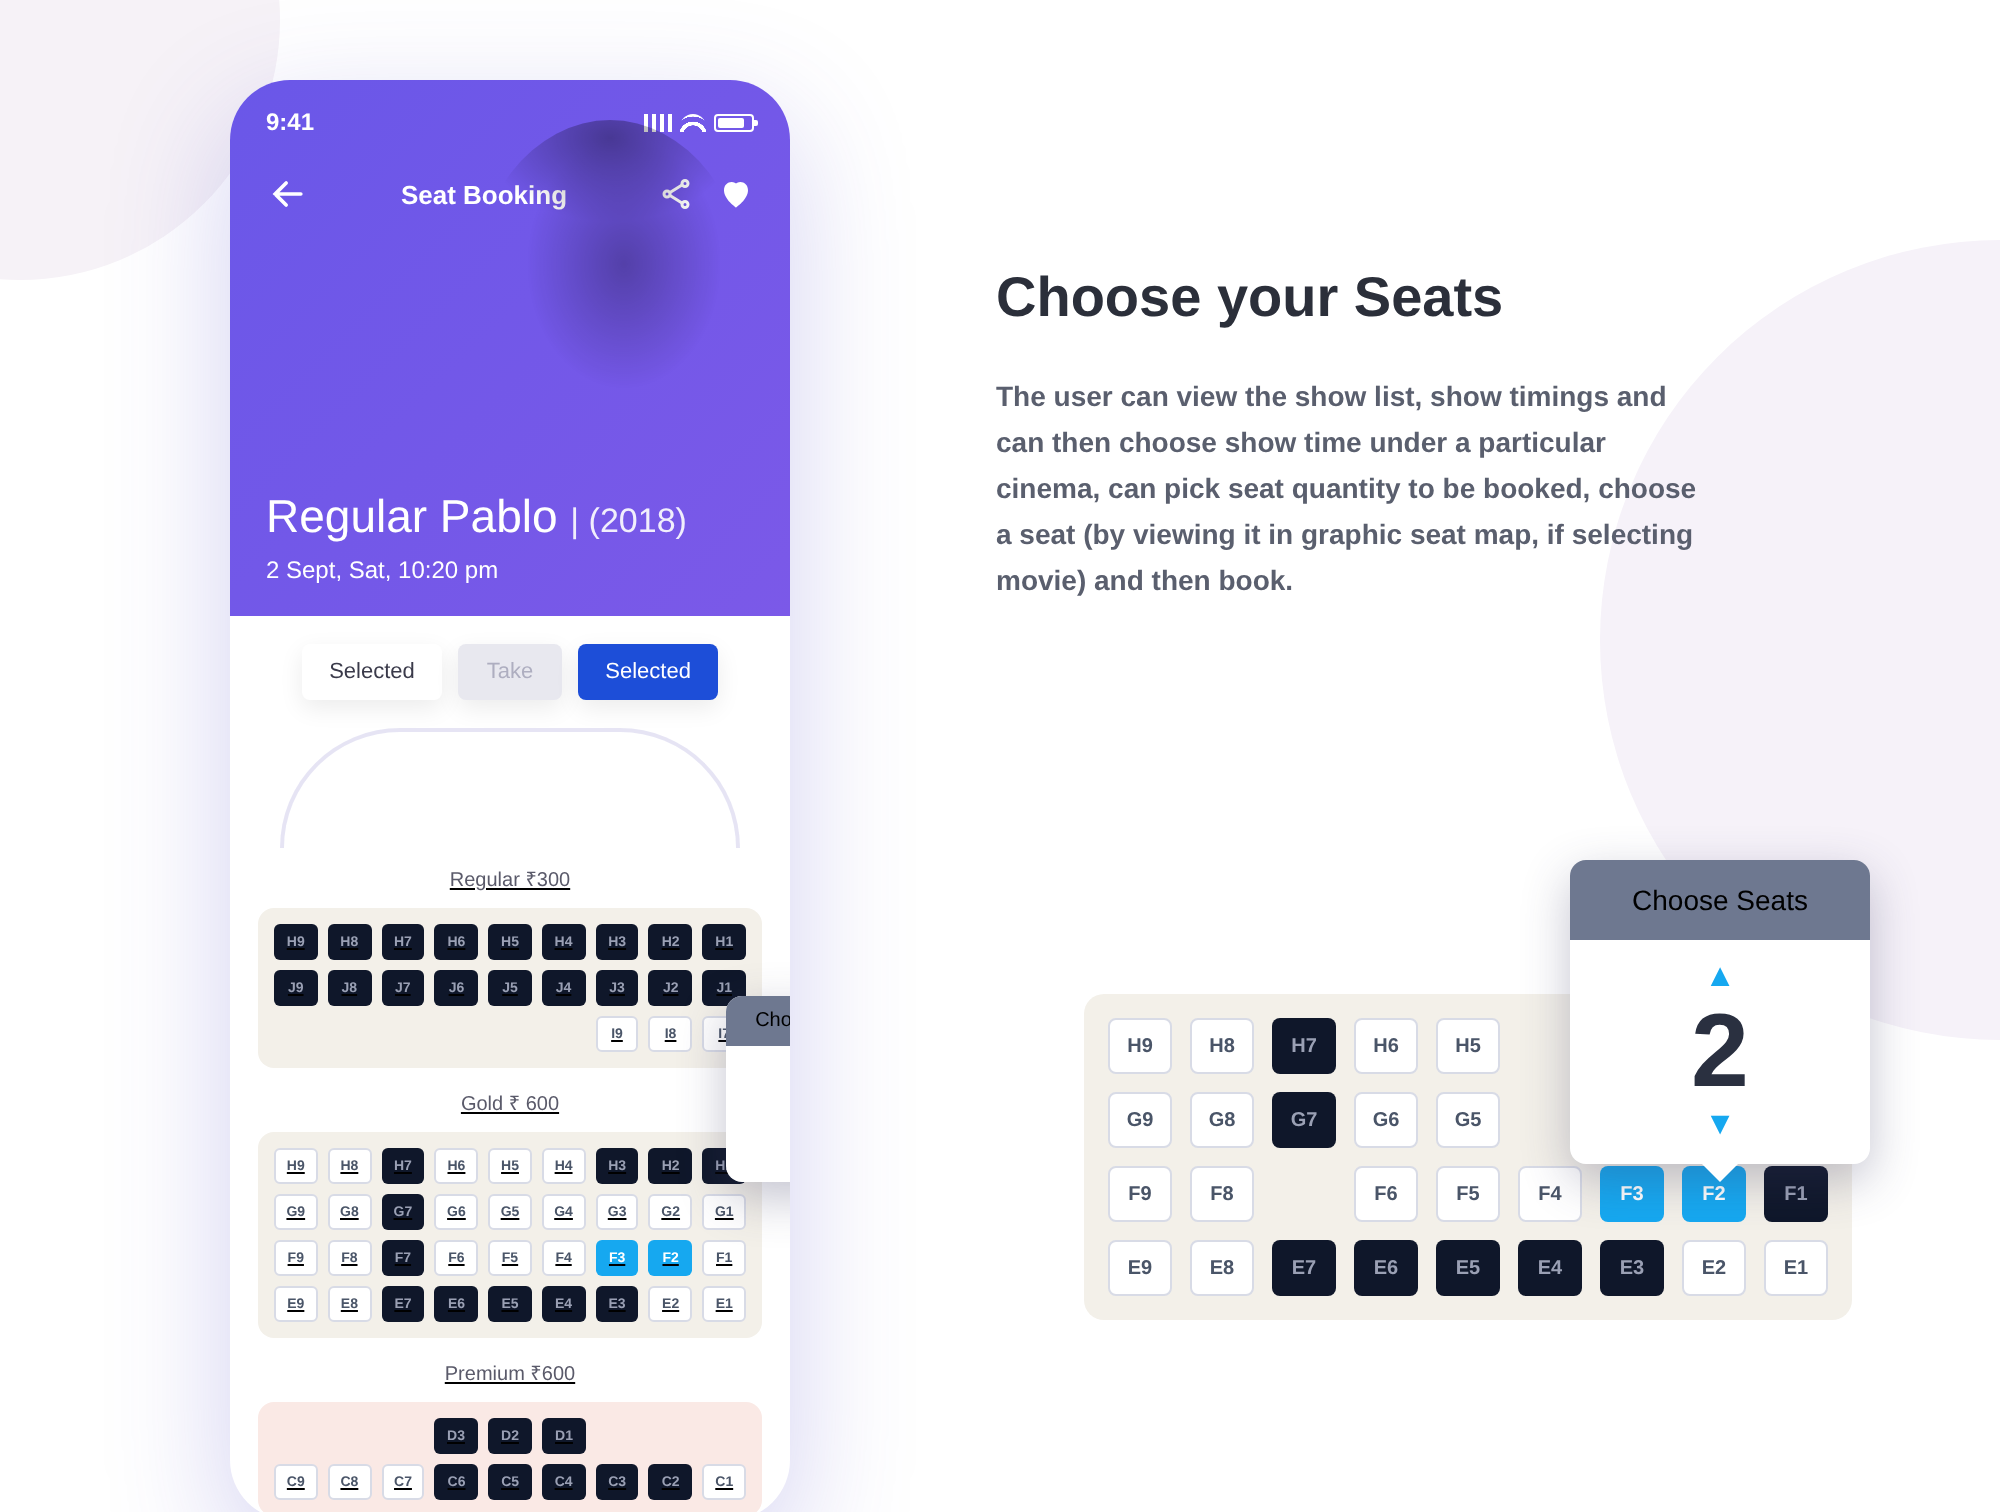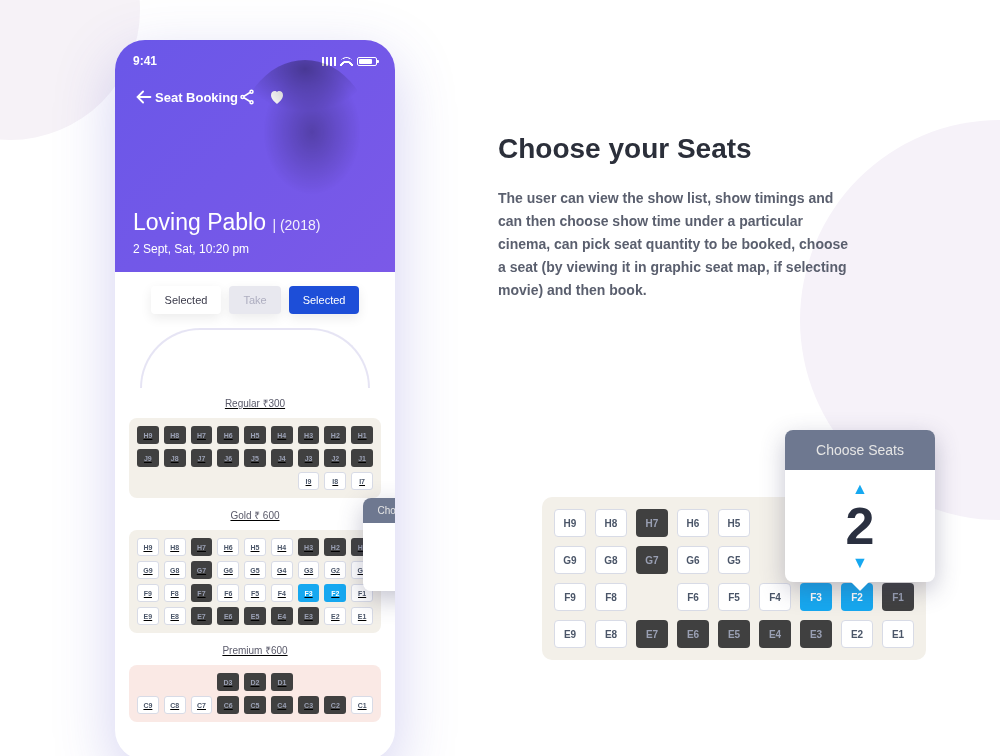--- a/index.html
+++ b/index.html
@@ -4,63 +4,63 @@
 <style>
 * { box-sizing: border-box; margin: 0; padding: 0; }
 body { font-family: -apple-system, BlinkMacSystemFont, 'Segoe UI', sans-serif; background: #fff; width: 1000px; height: 756px; overflow: hidden; position: relative; }
 
 
 .blob-tl { position: absolute; top: -120px; left: -120px; width: 260px; height: 260px; border-radius: 50%; background: #f6f2f7; z-index: 0; }
 .blob-cr { position: absolute; top: 120px; right: -200px; width: 400px; height: 400px; border-radius: 50%; background: #f6f2f9; z-index: 0; }
 
 .phone { position: absolute; left: 115px; top: 40px; width: 280px; height: 720px; background: #fff; border-radius: 30px; box-shadow: 0 20px 60px rgba(80,70,200,0.25); overflow: hidden; z-index: 2; }
 
-.hero { position: relative; height: 232px; background: linear-gradient(135deg, #6a57e8 0%, #7b59e8 100%); color: #fff; padding: 14px 18px 16px 18px; }
+.hero { position: relative; height: 268px; background: linear-gradient(135deg, #6a57e8 0%, #7b59e8 100%); color: #fff; padding: 14px 18px 16px 18px; }
 .statusbar { display: flex; justify-content: space-between; align-items: center; font-size: 12px; font-weight: 600; }
 .status-r { display: flex; gap: 4px; align-items: center; }
 .bars-icon, .wifi-icon, .batt-icon { display: inline-block; }
 .bars-icon { width: 14px; height: 9px; background: linear-gradient(to right, #fff 0 2px, transparent 2px 4px, #fff 4px 6px, transparent 6px 8px, #fff 8px 10px, transparent 10px 12px, #fff 12px 14px); }
 .wifi-icon { width: 13px; height: 9px; border-radius: 9px 9px 0 0; background: radial-gradient(circle at 50% 120%, #fff 15%, transparent 16% 40%, #fff 41% 55%, transparent 56% 75%, #fff 76% 100%); }
 .batt-icon { width: 20px; height: 9px; border: 1px solid #fff; border-radius: 2px; position: relative; }
 .batt-icon::after { content: ""; position: absolute; left: 1px; top: 1px; bottom: 1px; width: 70%; background: #fff; border-radius: 1px; }
 .batt-icon::before { content: ""; position: absolute; right: -3px; top: 2px; width: 2px; height: 3px; background: #fff; border-radius: 0 1px 1px 0; }
 
-.navbar { display: flex; justify-content: flex-start; align-items: center; margin-top: 18px; }
+.navbar { display: flex; justify-content: space-between; align-items: center; margin-top: 18px; }
 .nav-title { font-size: 13px; font-weight: 600; }
 .nav-right { display: flex; gap: 12px; }
 .nav-icon svg { width: 18px; height: 18px; display: block; }
 .back-icon svg { width: 22px; height: 22px; display: block; }
 
 .hero-title { position: absolute; bottom: 36px; left: 18px; font-size: 23px; font-weight: 500; }
-.hero-title .year { font-size: 14px; font-weight: 400; opacity: 0.9; }
+.hero-title .year { font-size: 17px; font-weight: 400; opacity: 0.9; }
 .hero-sub { position: absolute; bottom: 16px; left: 18px; font-size: 12px; font-weight: 400; }
 
 .body { padding: 14px 14px 0 14px; }
 .legend { display: flex; justify-content: center; gap: 8px; margin-bottom: 14px; }
 .legend button { border: none; font-size: 11px; padding: 8px 14px; border-radius: 4px; cursor: pointer; box-shadow: 0 4px 12px rgba(0,0,0,0.08); }
 .lg-avail { background: #fff; color: #3a3a4a; }
 .lg-taken { background: #e8e8ef; color: #aeaec0; }
 .lg-sel { background: #1d4ed8; color: #fff; }
 
 .screen-arc { width: 230px; height: 60px; margin: 0 auto 8px; border: 2px solid #dcdaf0; border-bottom: none; border-radius: 200px 200px 0 0; opacity: 0.7; }
 
 .tier { text-align: center; margin-bottom: 10px; text-decoration: underline; }
 .tier-title { font-size: 10px; color: #5a5a6a; margin-bottom: 8px; font-weight: 500; }
 .seat-grid { background: #f3f0e9; border-radius: 8px; padding: 8px; display: flex; flex-direction: column; gap: 5px; }
 .seat-row { display: flex; gap: 5px; justify-content: center; }
 .seat { width: 22px; height: 18px; border-radius: 3px; font-size: 7px; font-weight: 600; display: flex; align-items: center; justify-content: center; }
 .s-a { background: #fff; border: 1px solid #d8dbe6; color: #4a5568; cursor: pointer; }
-.s-t { background: #404040; color: #9aa0b4; }
+.s-t { background: #0f172a; color: #9aa0b4; }
 .s-s { background: #16a8f0; color: #fff; cursor: pointer; }
 .seat-spacer { width: 22px; height: 18px; }
 
 .tier-premium .seat-grid { background: #fae9e5; }
 
 .popover { position: absolute; background: #fff; border-radius: 8px; box-shadow: 0 8px 24px rgba(60,60,100,0.3); width: 92px; z-index: 10; }
-.pop-hdr { background: #6e7890; color: #e5e5e5; font-size: 10px; text-align: center; padding: 7px; border-radius: 8px 8px 0 0; font-weight: 500; }
+.pop-hdr { background: #6e7890; color: #000000; font-size: 10px; text-align: center; padding: 7px; border-radius: 8px 8px 0 0; font-weight: 500; }
 .pop-body { padding: 6px; text-align: center; }
 .pop-qty { font-size: 30px; font-weight: 700; color: #2a3040; line-height: 1; margin: 2px 0; }
 .pop-arr { cursor: pointer; color: #16a8f0; font-size: 10px; }
 .popover::after { content: ""; position: absolute; bottom: -6px; left: 50%; transform: translateX(-50%); width: 0; height: 0; border-left: 7px solid transparent; border-right: 7px solid transparent; border-top: 7px solid #fff; }
 
 .pop-phone { left: 248px; top: 458px; }
 
 
 .promo { position: absolute; left: 498px; top: 133px; width: 360px; z-index: 2; }
 .promo h1 { font-size: 28px; font-weight: 700; color: #2b2f3a; margin-bottom: 22px; }
@@ -120,21 +120,21 @@
             </svg>
           </span>
         <span class="nav-icon">
             <svg viewBox="0 0 24 24" fill="#fff">
               <path d="M12 21s-8-5.3-8-11.5C4 6 6.5 4 9 4c1.7 0 3 1 3 1s1.3-1 3-1c2.5 0 5 2 5 5.5C20 15.7 12 21 12 21z"></path>
             </svg>
           </span>
       </span>
     </div>
     <div class="hero-title">
-      <span>Loving Pablo</span> <span class="year">| <span>(2018)</span></span>
+      <span>Regular Pablo</span> <span class="year">| <span>(2018)</span></span>
     </div>
     <div class="hero-sub">2 Sept, Sat, 10:20 pm</div>
   </div>
 
   <div class="body">
     <div class="legend">
       <button class="lg-avail">Selected</button>
       <button class="lg-taken">Take</button>
       <button class="lg-sel">Selected</button>
     </div>

